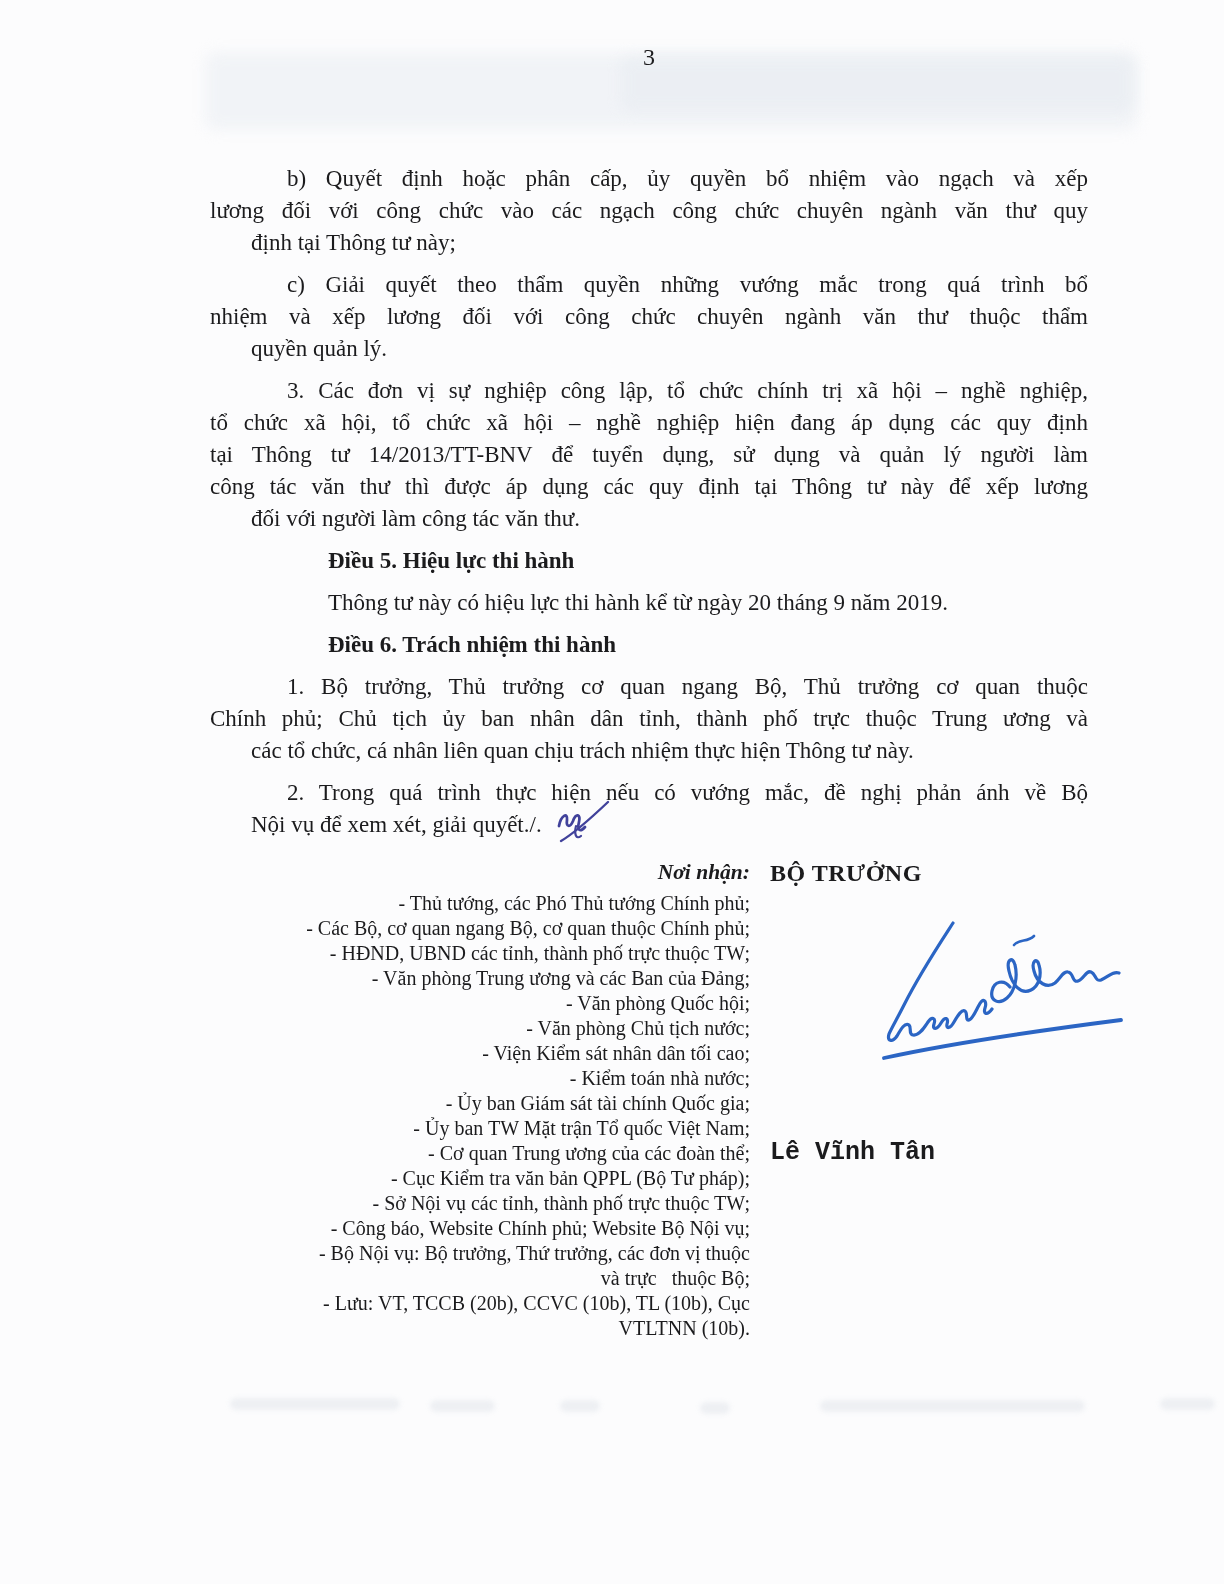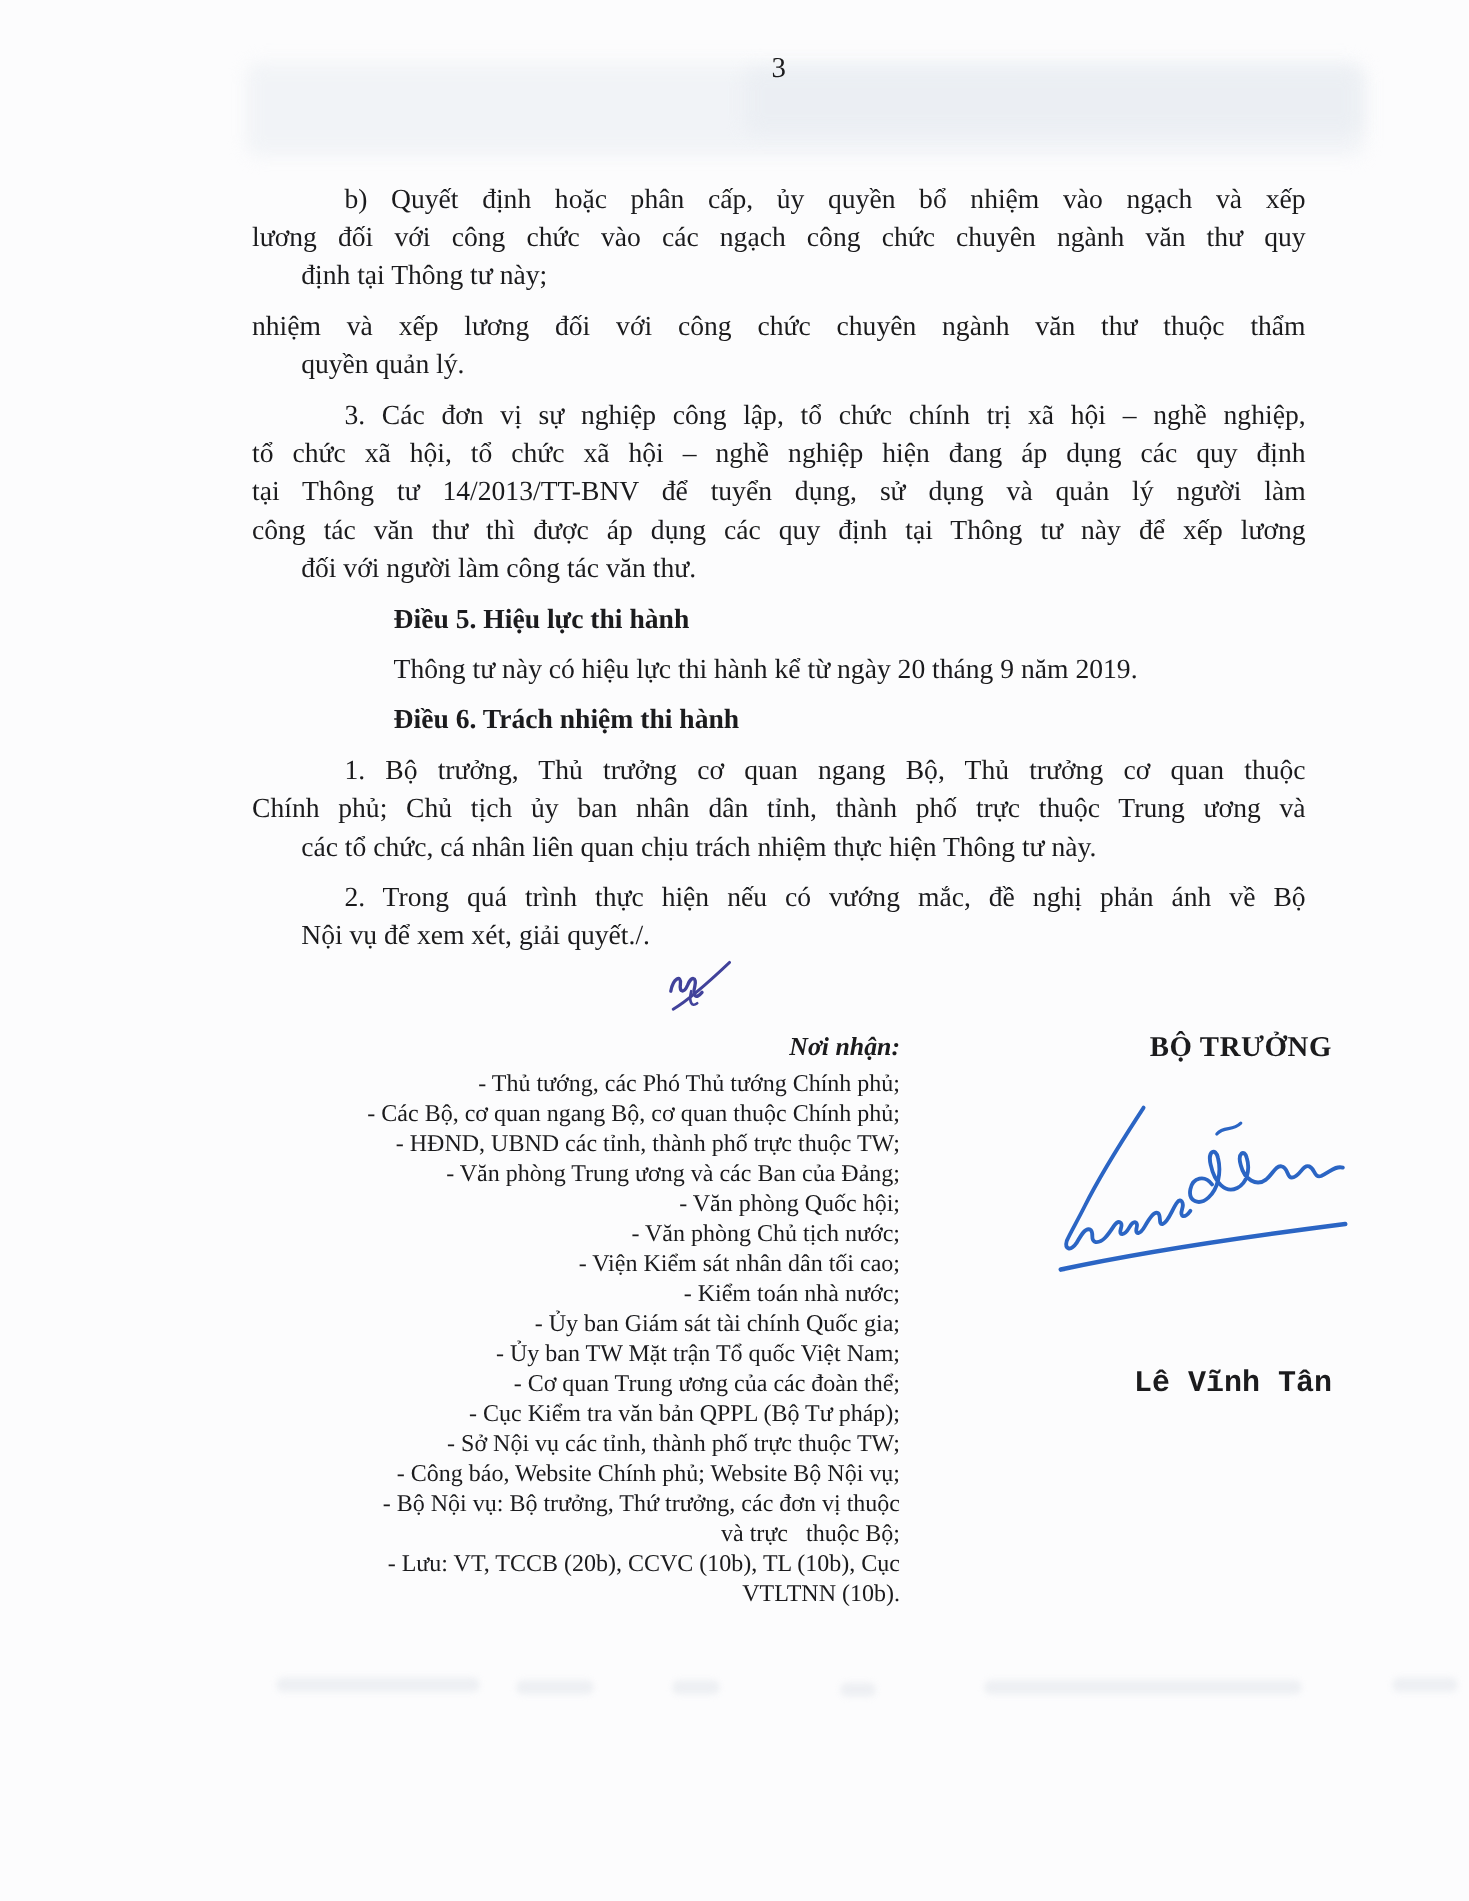--- a/index.html
+++ b/index.html
@@ -15,36 +15,36 @@
   .artifact{position:absolute;border-radius:10px;pointer-events:none;}
   .artifact.top-band{left:205px;top:52px;width:932px;height:78px;background:#eef1f5;opacity:.75;filter:blur(7px);}
   .artifact.top-band2{left:620px;top:56px;width:515px;height:56px;background:#e9edf2;opacity:.7;filter:blur(7px);}
   .artifact.smudge{background:#e6e9ee;opacity:.65;filter:blur(2.5px);height:12px;}
 
   .page-number{
     position:absolute;top:44px;left:210px;width:878px;
     text-align:center;font-size:24px;
   }
   .doc-body{
-    position:absolute;top:140px;left:210px;width:878px;
+    position:absolute;top:153px;left:210px;width:878px;
     font-size:23px;line-height:32px;
   }
   .para{margin-top:10px;}
   .para.h{font-weight:bold;}
   .line{text-align:justify;text-align-last:justify;}
   .line.first{text-indent:77px;}
   .line.last{text-align-last:left;margin-left:41px;}
 
   .initial-mark{position:absolute;left:552px;top:796px;width:62px;height:50px;}
 
   .footer-left{position:absolute;top:860px;left:210px;width:540px;text-align:right;}
   .recipients-heading{font-weight:bold;font-style:italic;font-size:21.5px;margin-bottom:6px;}
   .recipient-line{font-size:20px;line-height:25px;white-space:pre-wrap;}
 
-  .sign-block{position:absolute;left:770px;top:860px;width:340px;height:340px;text-align:right;}
+  .sign-block{position:absolute;left:770px;top:860px;width:340px;height:340px;text-align:left;}
   .signer-title{font-size:24px;font-weight:bold;letter-spacing:.5px;}
   .signature-svg{position:absolute;left:88px;top:55px;}
   .signer-name{position:absolute;top:278px;left:0;width:100%;font-size:25px;font-weight:bold;font-family:Liberation Mono, monospace;}
 </style>
 </head>
 <body>
 
 <div class="page">
 
   <div class="artifact top-band"></div>
@@ -58,20 +58,21 @@
 
   <div class="page-number">3</div>
 
   <div class="doc-body" id="doc-body">
       <div class="para p">
         <div class="line first">b) Quyết định hoặc phân cấp, ủy quyền bổ nhiệm vào ngạch và xếp</div>
         <div class="line">lương đối với công chức vào các ngạch công chức chuyên ngành văn thư quy</div>
         <div class="line last">định tại Thông tư này;</div>
       </div>
       <div class="para p">
+        <div class="line first">c) Giải quyết theo thẩm quyền những vướng mắc trong quá trình bổ</div>
         <div class="line">nhiệm và xếp lương đối với công chức chuyên ngành văn thư thuộc thẩm</div>
         <div class="line last">quyền quản lý.</div>
       </div>
       <div class="para p">
         <div class="line first">3. Các đơn vị sự nghiệp công lập, tổ chức chính trị xã hội – nghề nghiệp,</div>
         <div class="line">tổ chức xã hội, tổ chức xã hội – nghề nghiệp hiện đang áp dụng các quy định</div>
         <div class="line">tại Thông tư 14/2013/TT-BNV để tuyển dụng, sử dụng và quản lý người làm</div>
         <div class="line">công tác văn thư thì được áp dụng các quy định tại Thông tư này để xếp lương</div>
         <div class="line last">đối với người làm công tác văn thư.</div>
       </div>

